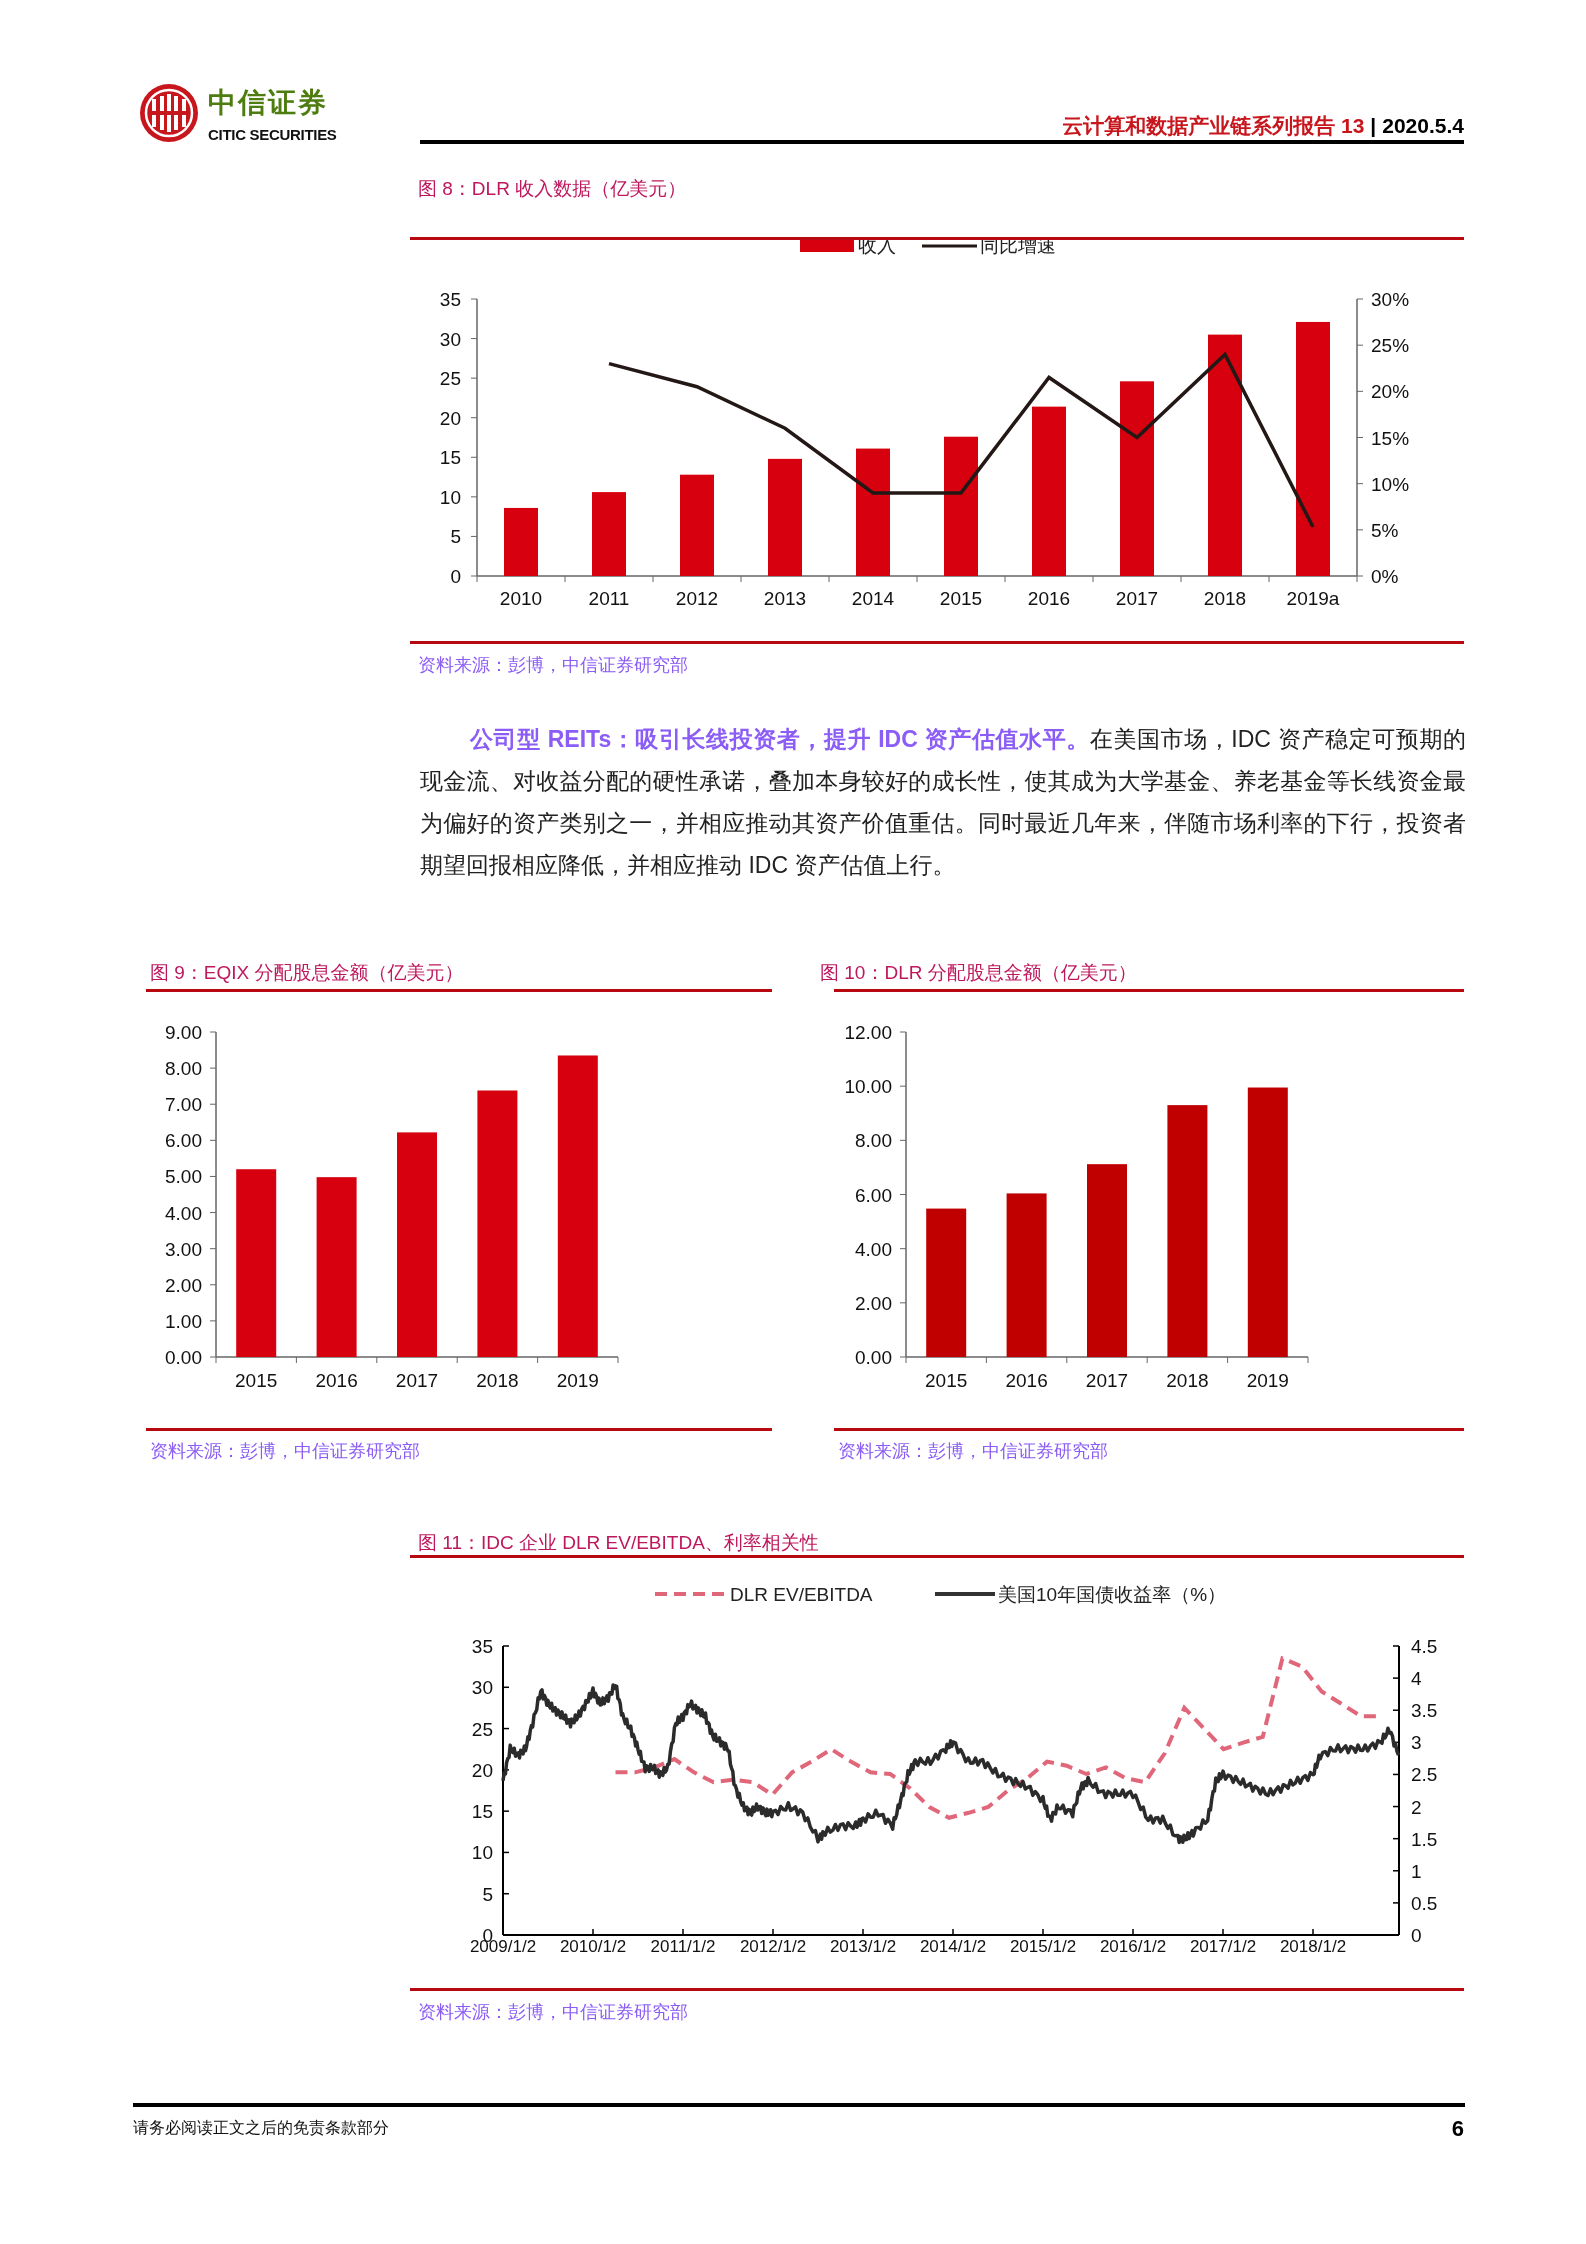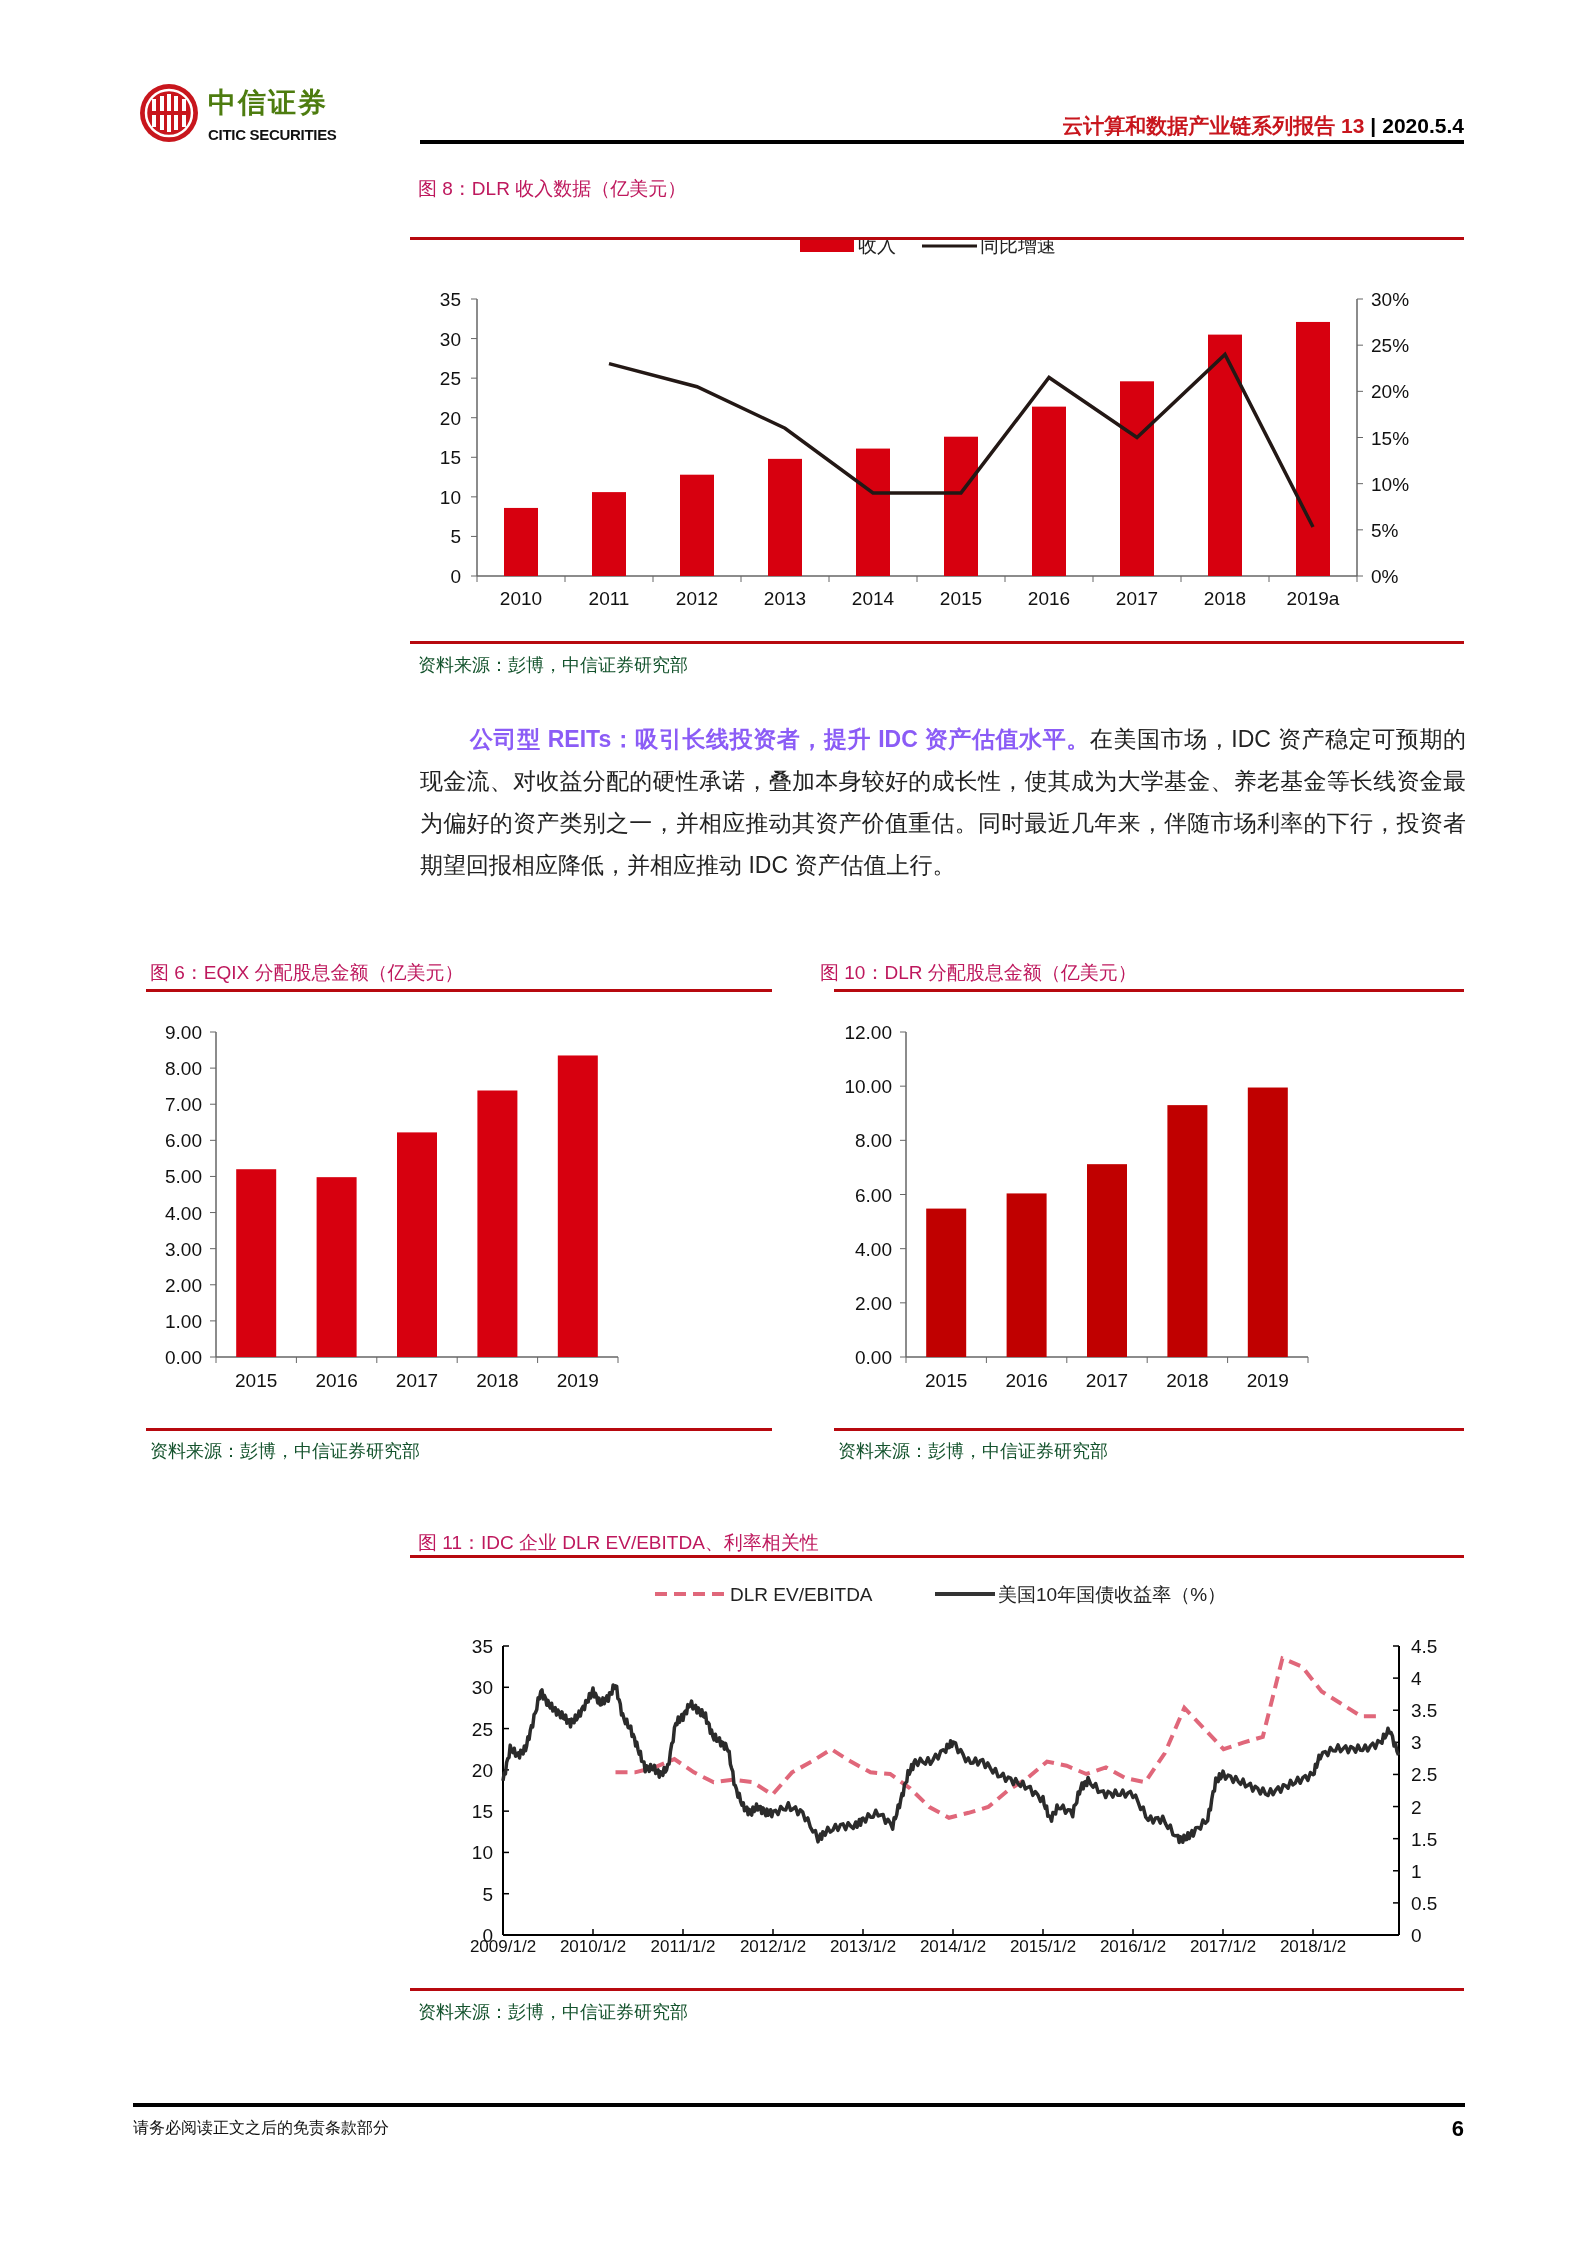--- a/index.html
+++ b/index.html
@@ -9,21 +9,21 @@
   .logo{left:138px;top:82px;width:62px;height:62px;}
   .logo-cn{left:208px;top:84px;font-size:28px;font-weight:bold;letter-spacing:2px;color:#4d7c0f;font-family:"DejaVu Serif",serif;}
   .logo-en{left:208px;top:126px;font-size:15px;font-weight:bold;color:#111;letter-spacing:-0.3px;}
   .hdr-title{right:122px;top:112px;font-size:21px;font-weight:bold;white-space:nowrap;margin-left:12px;}
   .hdr-title .red{color:#C8161D;}
   .hdr-title .sep{color:#000;margin:0 6px;}
   .hdr-rule{left:420px;top:140px;width:1044px;height:4px;background:#000;}
   
   .fig-title{font-size:19px;color:#be185d;white-space:nowrap;}
   .red-rule{height:3px;background:#B7090F;}
-  .source{font-size:18px;color:#14532d;white-space:nowrap;}
+  .source{font-size:18px;color:#8b5cf6;white-space:nowrap;}
   
   .para{left:420px;top:718px;width:1046px;font-size:23px;line-height:42px;color:#222;text-indent:50px;text-align:justify;}
   .para b{font-weight:bold;color:#8b5cf6;}
   
   .footer-rule{left:133px;top:2103px;width:1332px;height:4px;background:#000;}
   .footer-text{left:133px;top:2118px;font-size:16px;color:#111;}
   .page-num{right:122px;top:2116px;font-size:22px;font-weight:bold;}
   svg text{font-family:"Liberation Sans","DejaVu Sans",sans-serif;}
 </style>
 </head>
@@ -120,21 +120,21 @@
     <rect x="886" y="81.95142857142858" width="34" height="254.04857142857142" fill="#D7000F"></rect>
     <text x="903" y="365" font-size="19" text-anchor="middle" fill="#111">2019a</text>
     <line x1="947" y1="336" x2="947" y2="342" stroke="#666"></line>
     <polyline points="199,123.63333333333333 287,146.71666666666667 375,188.26666666666668 463,252.9 551,252.9 639,137.48333333333332 727,197.5 815,114.39999999999998 903,287.06333333333333" fill="none" stroke="#231815" stroke-width="3.5" stroke-linejoin="miter"></polyline>
   </svg>
 <div class="abs red-rule" style="left:410px;top:641px;width:1054px;"></div>
 <div class="abs source" style="left:418px;top:653px;">资料来源：彭博，中信证券研究部</div>
 
 <div class="abs para"><b>公司型 REITs：吸引长线投资者，提升 IDC 资产估值水平。</b><span>在美国市场，IDC 资产稳定可预期的现金流、对收益分配的硬性承诺，叠加本身较好的成长性，使其成为大学基金、养老基金等长线资金最为偏好的资产类别之一，并相应推动其资产价值重估。同时最近几年来，伴随市场利率的下行，投资者期望回报相应降低，并相应推动 IDC 资产估值上行。</span></div>
 
-<div class="abs fig-title" style="left:150px;top:960px;">图 6：EQIX 分配股息金额（亿美元）</div>
+<div class="abs fig-title" style="left:150px;top:960px;">图 9：EQIX 分配股息金额（亿美元）</div>
 <div class="abs red-rule" style="left:146px;top:989px;width:626px;"></div>
 <svg class="abs" id="fig9" style="left:140px;top:995px;" width="640" height="425">
     <line x1="76" y1="37" x2="76" y2="362" stroke="#666" stroke-width="1.5"></line>
     <line x1="76" y1="362" x2="478" y2="362" stroke="#666" stroke-width="1.5"></line>
     <line x1="70" y1="362" x2="76" y2="362" stroke="#666"></line>
     <text x="62" y="369" font-size="19" text-anchor="end" fill="#111">0.00</text>
     <line x1="70" y1="325.8888888888889" x2="76" y2="325.8888888888889" stroke="#666"></line>
     <text x="62" y="332.8888888888889" font-size="19" text-anchor="end" fill="#111">1.00</text>
     <line x1="70" y1="289.77777777777777" x2="76" y2="289.77777777777777" stroke="#666"></line>
     <text x="62" y="296.77777777777777" font-size="19" text-anchor="end" fill="#111">2.00</text>

